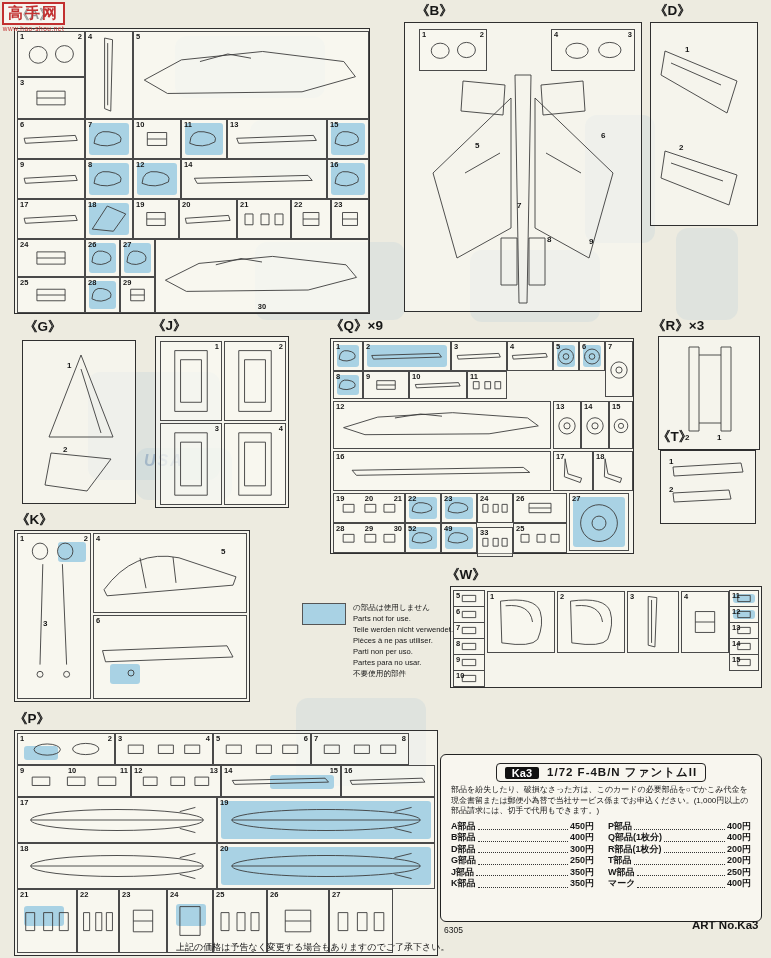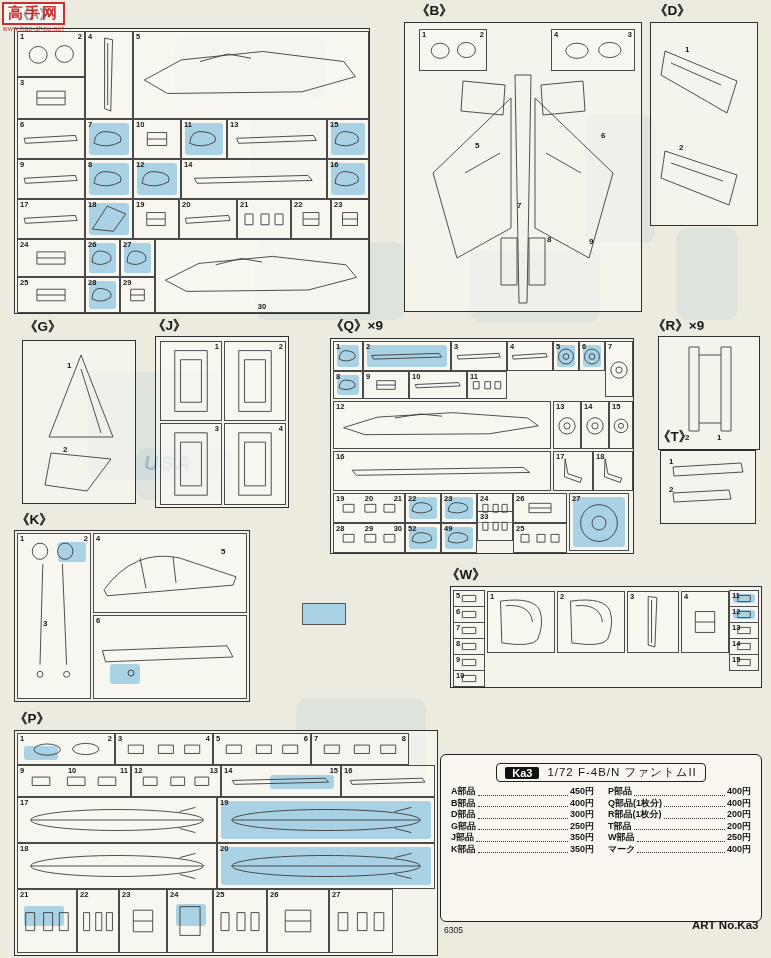--- a/index.html
+++ b/index.html
@@ -4,21 +4,21 @@
 <style>
   :root { --blue:#a9d2e4; --red:#c23030; --line:#3c3c3c; }
   html,body { margin:0; padding:0; background:#d8d6cc; }
   .page {
     position:relative; width:771px; height:958px; margin:0 auto;
     background:#edebe0; overflow:hidden;
     font-family:"Liberation Sans", "DejaVu Sans", sans-serif; color:#161616;
   }
   
   .ghost { position:absolute; background:#8fb8d4; opacity:0.14; border-radius:12px; }
-  .ghost-text { position:absolute; color:rgba(70,110,160,0.33); font-weight:bold; font-style:italic; font-size:20px; letter-spacing:2px; }
+  .ghost-text { position:absolute; color:rgba(70,110,160,0.33); font-weight:bold; font-style:italic; font-size:16px; letter-spacing:2px; }
   
   .panel-label { position:absolute; font-weight:bold; font-size:13.5px; z-index:4; }
   .panel-box { position:absolute; border:1.2px solid #2f2f2f; background:rgba(252,251,245,0.55); z-index:2; }
   .panel-svg { position:absolute; left:0; top:0; z-index:2; }
   .cell { position:absolute; border:1px solid #4a4a4a; background:rgba(253,252,246,0.4); }
   .cell-svg { position:absolute; left:1px; top:1px; z-index:2; }
   .bluepatch { position:absolute; background:var(--blue); border-radius:3px; z-index:1; }
   .nums { position:absolute; top:0; left:2px; right:2px; display:flex; justify-content:space-between; font-size:7.5px; line-height:9px; font-weight:bold; z-index:3; }
   .nums.single { justify-content:flex-start; }
   .nums.tr { justify-content:flex-end; }
@@ -33,21 +33,21 @@
   .legend-swatch { width:42px; height:20px; background:var(--blue); border:1px solid #555; margin-top:1px; flex:0 0 auto; }
   .legend-lines { font-size:7.6px; line-height:11px; }
   
   .order-note { position:absolute; left:438px; top:690px; width:326px; font-size:10.5px; font-weight:bold; line-height:14.5px; z-index:4; }
   .order-card { position:absolute; left:440px; top:754px; width:322px; height:168px; border:1.6px solid #222; border-radius:6px; background:rgba(252,251,245,0.7); padding:5px 10px; box-sizing:border-box; z-index:4; }
   .card-title-row { display:flex; align-items:center; justify-content:center; gap:6px; }
   .dash { width:56px; border-top:1.6px solid #222; height:0; }
   .card-title { font-weight:bold; font-size:12px; letter-spacing:3px; }
   .kit-row { display:flex; align-items:center; gap:8px; border:1.2px solid #222; border-radius:4px; width:fit-content; margin:3px auto 3px; padding:1px 8px; }
   .badge { background:#111; color:#fff; font-weight:bold; font-size:11px; padding:0 7px; border-radius:2px; }
-  .kit-name { font-weight:normal; font-size:11.5px; letter-spacing:1px; }
+  .kit-name { font-weight:bold; font-size:11.5px; letter-spacing:1px; }
   .card-body { font-size:8px; line-height:10.6px; margin-top:2px; }
   .prices { display:flex; gap:14px; margin-top:4px; }
   .price-col { flex:1; }
   .price-row { display:flex; align-items:flex-end; font-size:9px; font-weight:bold; line-height:11.5px; }
   .price-leader { flex:1; border-bottom:1.5px dotted #333; margin:0 2px 2px; }
   
   .serial { position:absolute; left:444px; top:925px; font-size:8.5px; z-index:4; }
   .art-no { position:absolute; left:692px; top:919px; font-size:11.5px; font-weight:bold; z-index:4; }
   .footer-note { position:absolute; left:176px; top:941px; font-size:9px; z-index:4; }
 </style>
@@ -670,42 +670,42 @@
         </div>
         <div class="cell" style="left: 110px; top: 184px; width: 34px; height: 28px;">
           <div class="bluepatch" style="inset: 3px;"></div>
           <svg width="32" height="26" viewBox="0 0 32 26" class="cell-svg">
             <path d="M5.12,16.12 Q5.76,6.24 16,7.8 Q26.88,9.36 24.32,15.079999999999998 Q14.72,20.28 5.12,16.12 Z" fill="none" stroke="#3c3c3c" stroke-width="0.9"></path>
           </svg>
           <div class="nums single">
             <span>49</span>
           </div>
         </div>
-        <div class="cell" style="left: 146px; top: 172px; width: 34px; height: 28px;">
+        <div class="cell" style="left: 146px; top: 188px; width: 34px; height: 28px;">
           <svg width="32" height="26" viewBox="0 0 32 26" class="cell-svg">
             <path d="M3.84,9.36 h5.12 v7.8 h-5.12 Z" fill="none" stroke="#3c3c3c" stroke-width="0.9"></path>
             <path d="M14.08,9.36 h5.12 v7.8 h-5.12 Z" fill="none" stroke="#3c3c3c" stroke-width="0.9"></path>
             <path d="M23.04,9.36 h5.12 v7.8 h-5.12 Z" fill="none" stroke="#3c3c3c" stroke-width="0.9"></path>
           </svg>
           <div class="nums single">
             <span>33</span>
           </div>
         </div>
         <div class="cell" style="left: 182px; top: 184px; width: 52px; height: 28px;">
           <svg width="50" height="26" viewBox="0 0 50 26" class="cell-svg">
             <path d="M6,9.36 h8 v7.8 h-8 Z" fill="none" stroke="#3c3c3c" stroke-width="0.9"></path>
             <path d="M22,9.36 h8 v7.8 h-8 Z" fill="none" stroke="#3c3c3c" stroke-width="0.9"></path>
             <path d="M36,9.36 h8 v7.8 h-8 Z" fill="none" stroke="#3c3c3c" stroke-width="0.9"></path>
           </svg>
           <div class="nums single">
             <span>25</span>
           </div>
         </div>
       </div>
-      <div class="panel-label" style="left: 652px; top: 317px;">《R》×9</div>
+      <div class="panel-label" style="left: 652px; top: 317px;">《R》×3</div>
       <div class="panel-box" style="left: 658px; top: 336px; width: 100px; height: 112px;">
         <svg width="100" height="112" viewBox="0 0 100 112" class="panel-svg">
           <path d="M30,10 h10 v84 h-10 Z" fill="none" stroke="#3c3c3c" stroke-width="0.9"></path>
           <path d="M62,10 h10 v84 h-10 Z" fill="none" stroke="#3c3c3c" stroke-width="0.9"></path>
           <line x1="40" y1="18" x2="62" y2="18" stroke="#3c3c3c" stroke-width="0.9"></line>
           <line x1="40" y1="86" x2="62" y2="86" stroke="#3c3c3c" stroke-width="0.9"></line>
         </svg>
         <span class="flabel" style="left: 26px; top: 96px;">2</span>
         <span class="flabel" style="left: 58px; top: 96px;">1</span>
       </div>
@@ -1091,28 +1091,38 @@
       </div>
     </div>
 
   <div class="wm">
     <div class="wm-box">高手网</div>
     <div class="wm-url">www.hao-shou.net</div>
   </div>
 
   <div class="legend">
     <div class="legend-swatch"></div>
+    <div class="legend-lines">
+      <div>の部品は使用しません</div>
+      <div>Parts not for use.</div>
+      <div>Teile werden nicht verwendet.</div>
+      <div>Pièces à ne pas utiliser.</div>
+      <div>Parti non per uso.</div>
+      <div>Partes para no usar.</div>
+      <div>不要使用的部件</div>
+    </div>
   </div>
 
 
   <div class="order-card">
     <div class="kit-row">
       <span class="badge">Ka3</span>
       <span class="kit-name">1/72 F-4B/N ファントムII</span>
     </div>
+    <div class="card-body">部品を紛失したり、破損なさった方は、このカードの必要部品を○でかこみ代金を現金書留または郵便小為替で当社サービス係までお申込ください。(1,000円以上の部品請求には、切手で代用もできます。)</div>
     <div class="prices">
       <div class="price-col" id="prices-left">
           <div class="price-row">
             <span>A部品</span>
             <span class="price-leader"></span>
             <span>450円</span>
           </div>
           <div class="price-row">
             <span>B部品</span>
             <span class="price-leader"></span>
@@ -1169,13 +1179,14 @@
             <span>マーク</span>
             <span class="price-leader"></span>
             <span>400円</span>
           </div>
         </div>
     </div>
   </div>
 
   <div class="serial">6305</div>
   <div class="art-no">ART No.Ka3</div>
+  <div class="footer-note">上記の価格は予告なく変更する場合もありますのでご了承下さい。</div>
 </div>
 
 </body></html>

